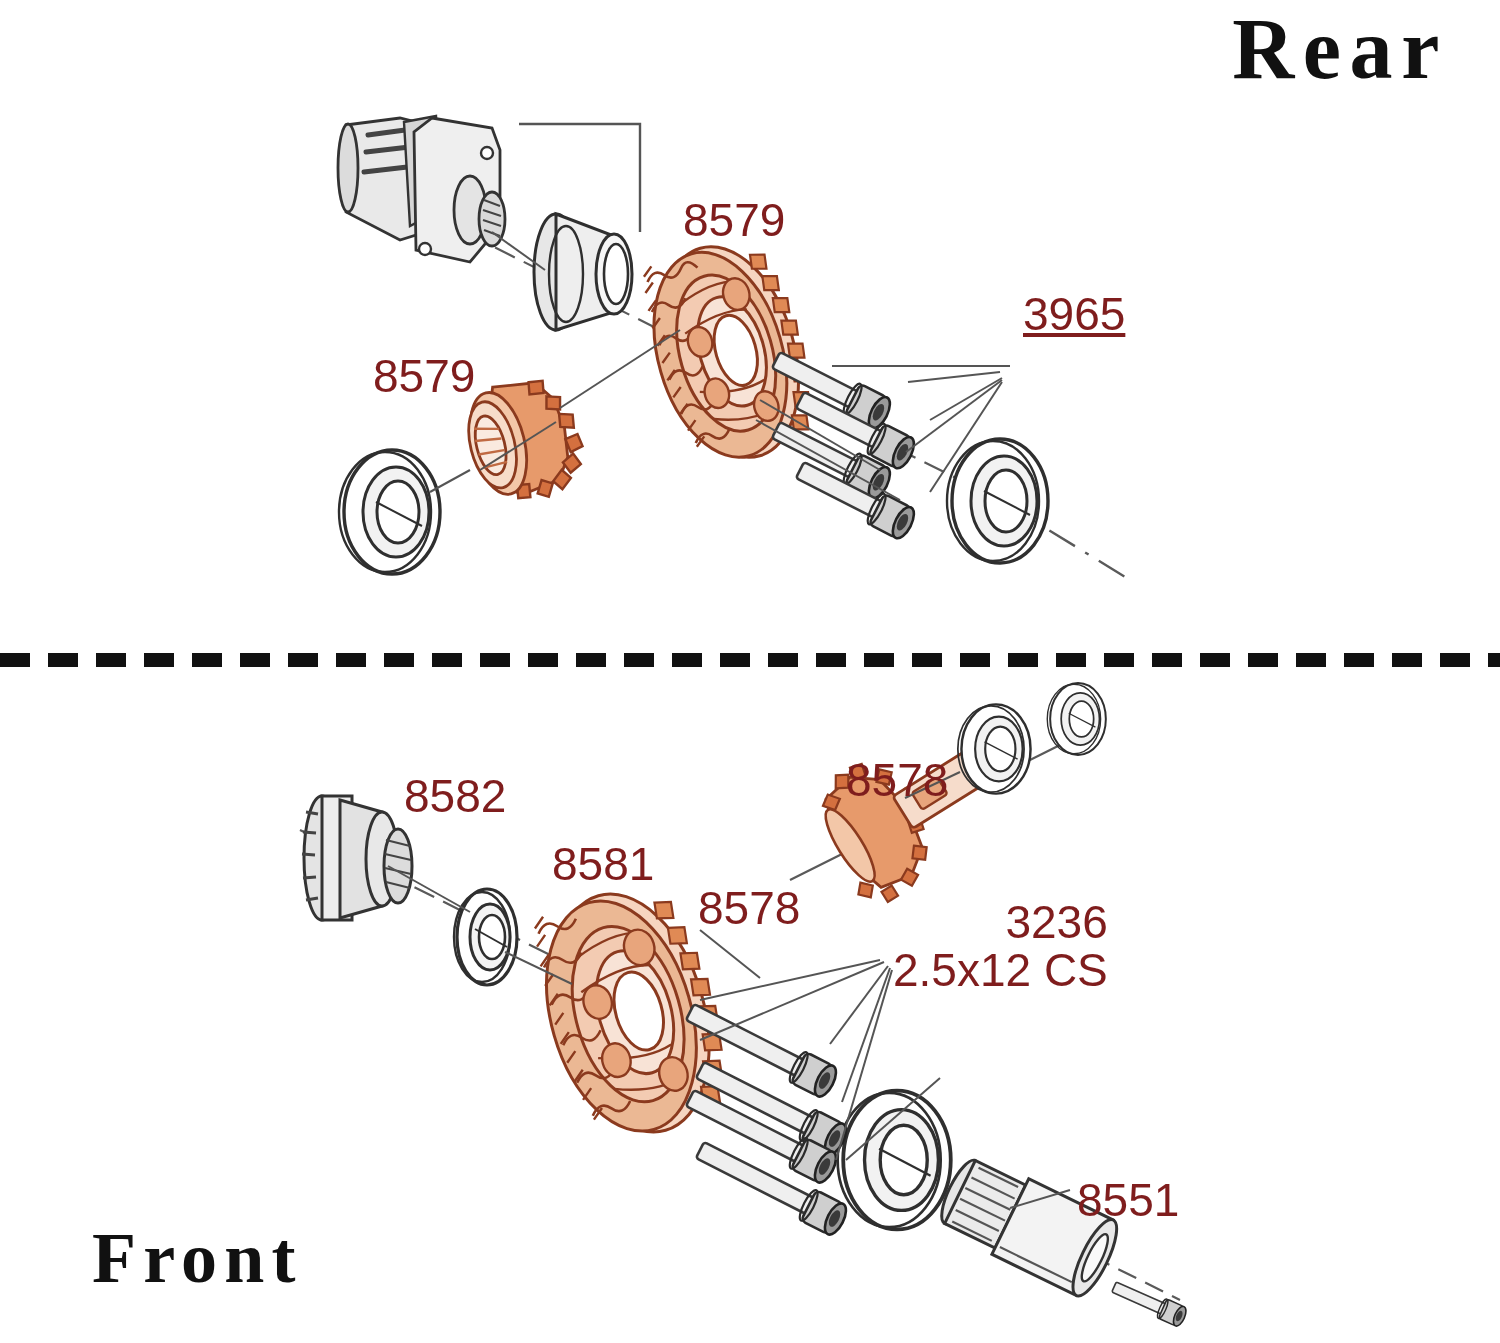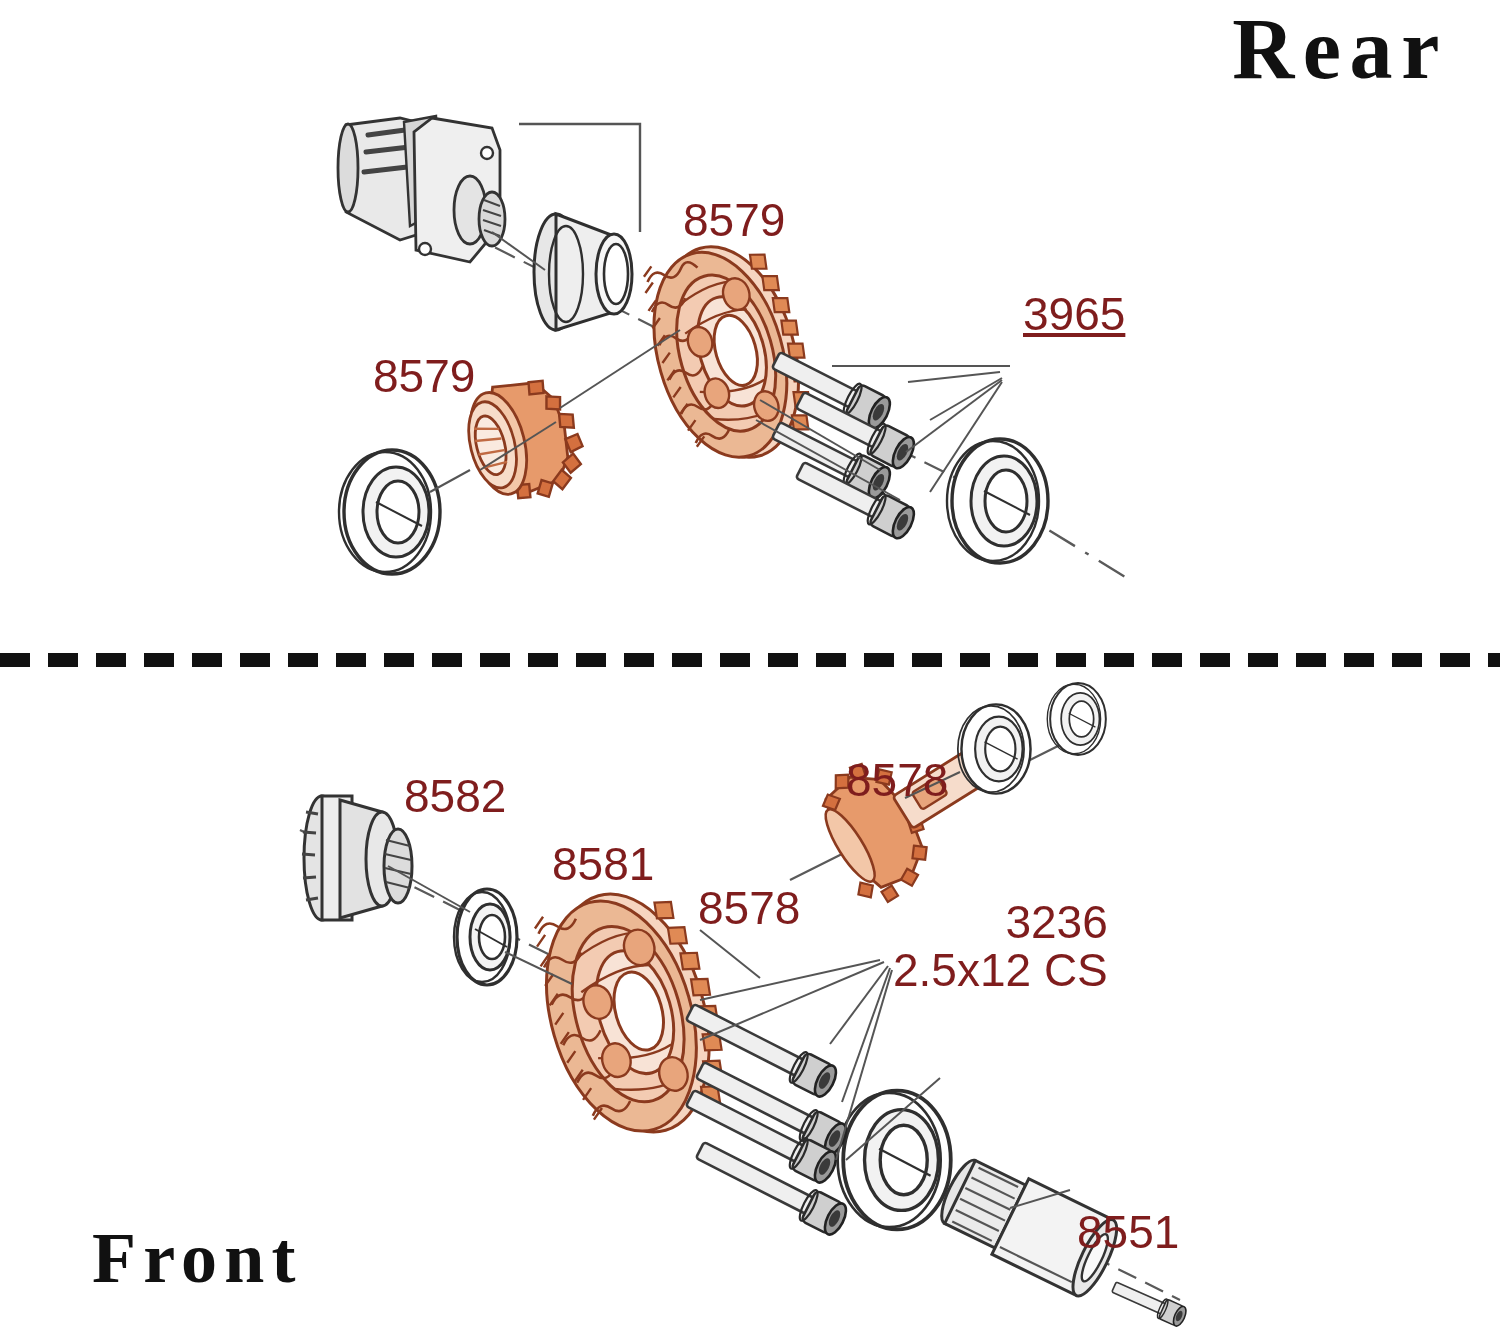--- a/index.html
+++ b/index.html
@@ -330,15 +330,15 @@
   </div>
 
   <div class="plabel" style="left:404px;top:772px;">8582</div>
   <div class="plabel" style="left:521px;top:840px;margin-left:31px;">8581</div>
   <div class="plabel" style="left:698px;top:884px;">8578</div>
   <div class="plabel" style="left:846px;top:756px;">8578</div>
   <div class="plabel two" style="left:893px;top:898px;text-align:right;">
     <div>3236</div>
     <div>2.5x12 CS</div>
   </div>
-  <div class="plabel" style="left:1077px;top:1208px;">8551</div>
+  <div class="plabel" style="left:1077px;top:1176px;">8551</div>
 
 </div>
 
 </body></html>

